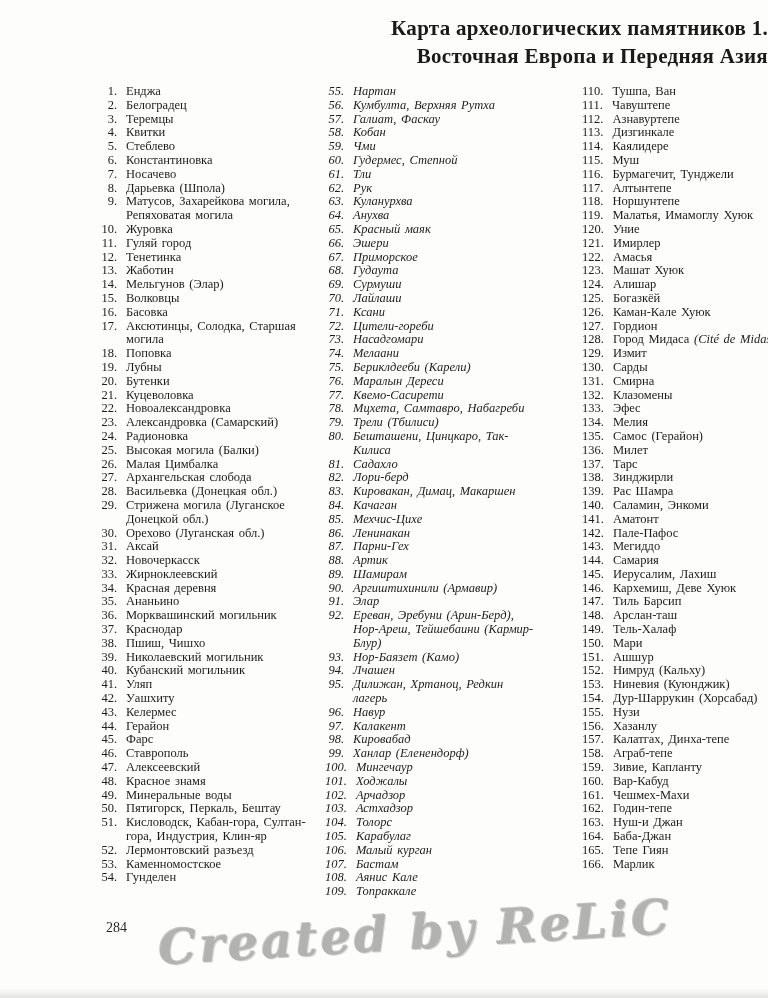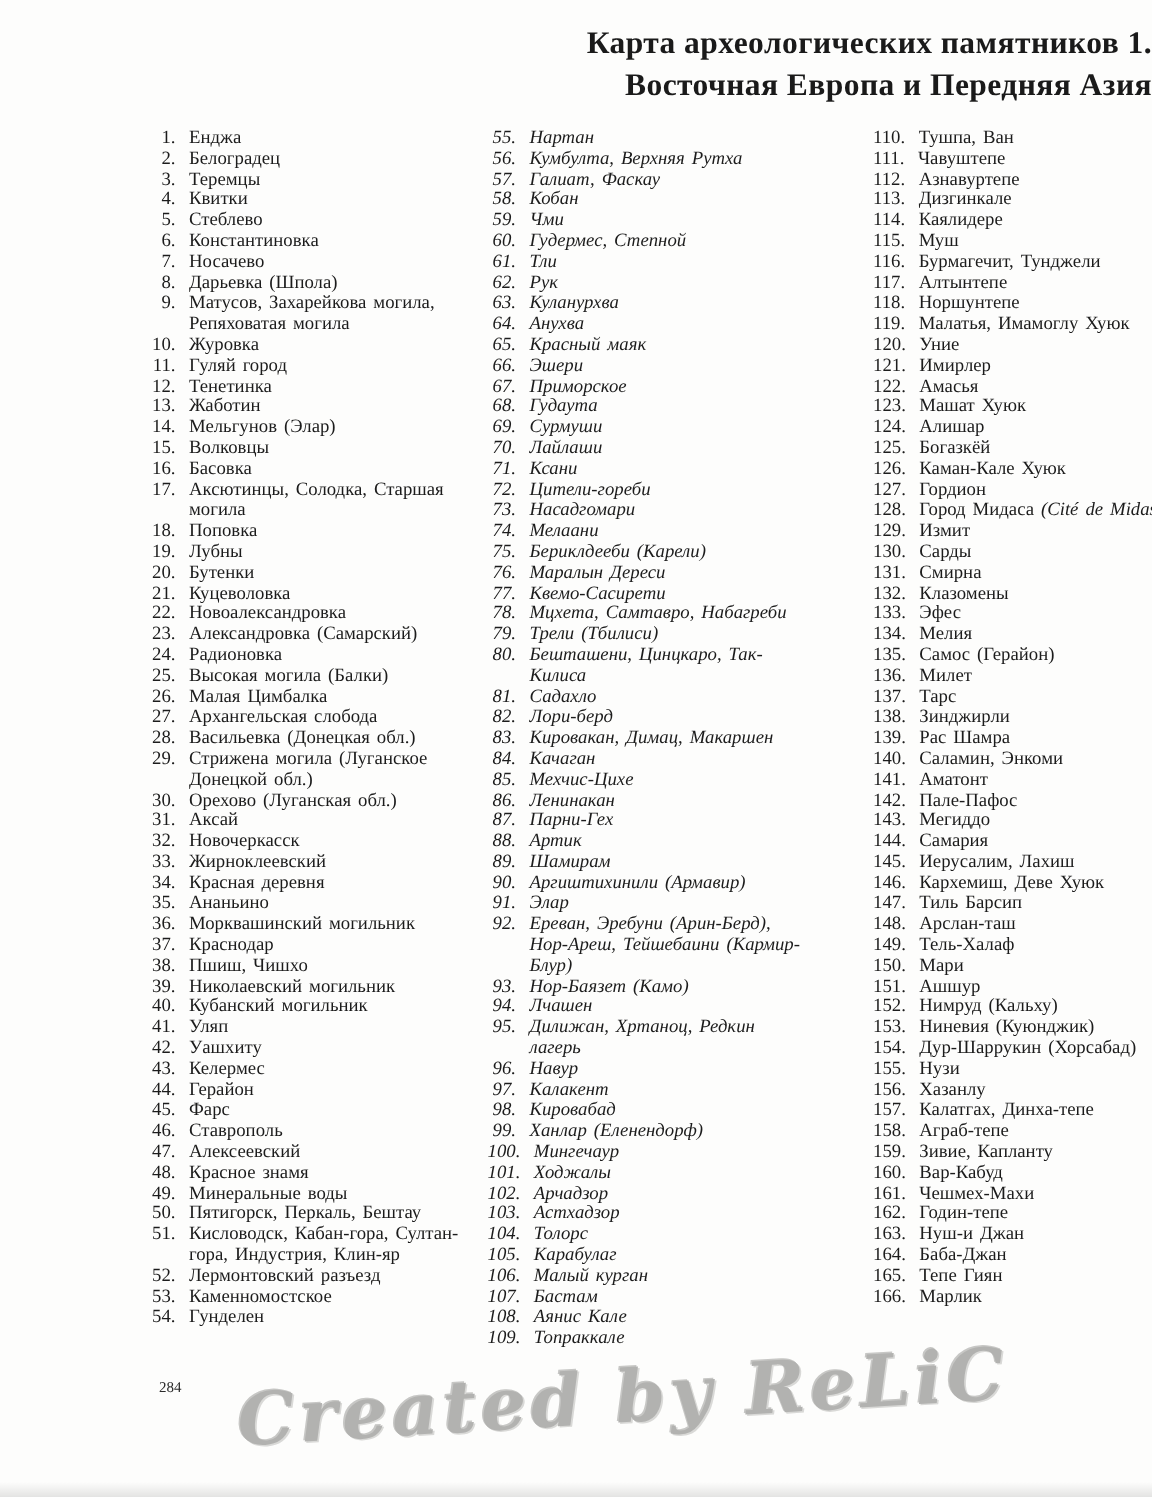--- a/index.html
+++ b/index.html
@@ -72,21 +72,21 @@
   li.entry .name {
     flex: 1 1 auto;
     margin-left: 9px;
   }
   li.entry .name em {
   }
   .page-number {
     position: absolute;
     left: 106px;
     top: 920px;
-    font-size: 10px;
+    font-size: 14px;
     color: #2a2a2a;
   }
   .watermark {
     position: absolute;
     left: 158px;
     top: 906px;
     width: 450px;
     font-family: "DejaVu Serif", serif;
     font-style: italic;
     font-weight: bold;

